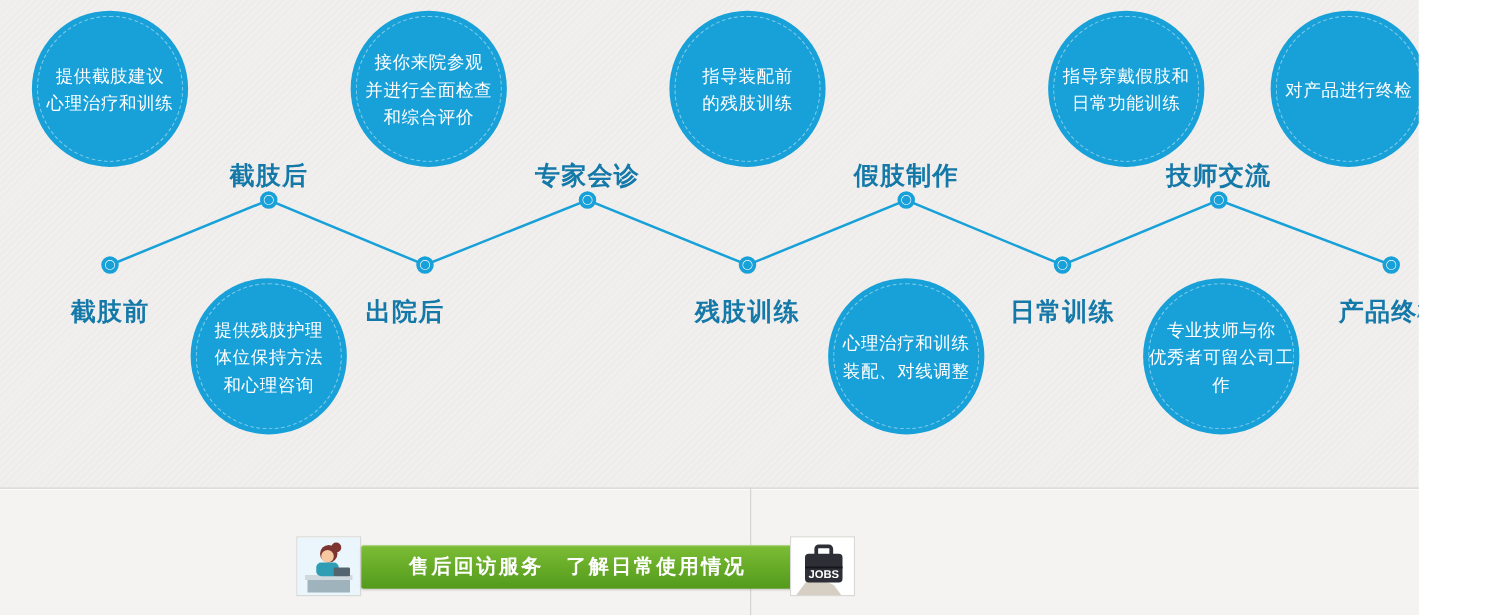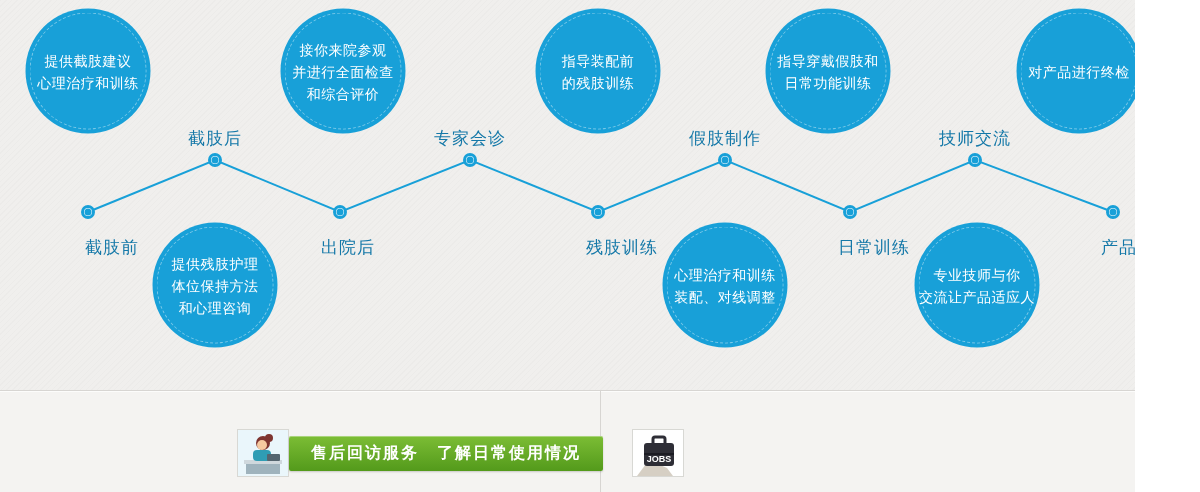--- a/index.html
+++ b/index.html
@@ -20,23 +20,23 @@
   .node .dot {
     position:absolute; left:50%; top:50%; width:7px; height:7px; background:#18a0d8;
     border-radius:50%; transform:translate(-50%,-50%);
   }
   .n-low  { top:212px; }
   .n-high { top:160px; }
 
   
   .node-label {
     position:absolute; transform:translateX(-50%); white-space:nowrap;
-    font-size:17px; font-weight:normal; color:#1478a8; letter-spacing:1px;
+    font-size:20px; font-weight:bold; color:#1478a8; letter-spacing:1px;
   }
-  .l-low  { top:236px;margin-left:24px; }
+  .l-low  { top:236px; }
   .l-high { top:127px; }
 
   
   .big-circle {
     position:absolute; width:125px; height:125px; border-radius:50%;
     background:#18a0d8; color:#fff; transform:translate(-50%,-50%);
     display:flex; flex-direction:column; align-items:center; justify-content:center;
     text-align:center; font-size:14px; line-height:22px; letter-spacing:0.5px;
   }
   .big-circle::after {
@@ -53,21 +53,21 @@
   .divider-v { position:absolute; left:600px; top:390px; width:1px; height:102px; background:#d7d5d2; }
 
   
   .banner { position:absolute; top:429px; display:flex; align-items:center; cursor:pointer; }
   .banner-icon {
     width:52px; height:48px; background:#ffffff; border:1px solid #d8d8d4;
     display:flex; align-items:flex-start; justify-content:center; flex:0 0 auto;
   }
   .banner-icon svg { display:block; width:50px; height:46px; }
   .banner-bar {
-    height:35px; display:flex; align-items:center; padding:0 22px;
+    height:35px; display:flex; align-items:center; padding:0 38px;
     background:linear-gradient(#7cbd35,#539a1b);
     box-shadow:inset 0 1px 0 rgba(255,255,255,0.35), 0 1px 2px rgba(0,0,0,0.18);
     border-radius:2px;
     color:#fff; font-size:16px; font-weight:bold; letter-spacing:2px; white-space:nowrap;
   }
 </style>
 </head>
 <body>
 
 <div class="canvas">
@@ -121,32 +121,32 @@
 
   <div class="big-circle c-bottom" style="left:725px">
     <span>心理治疗和训练</span>
     <span>装配、对线调整</span>
   </div>
   <div class="node n-high" style="left:725px">
       <span class="dot"></span>
     </div>
   <div class="node-label l-high" style="left:725px">假肢制作</div>
 
-  <div class="big-circle c-top" style="left:828px">
+  <div class="big-circle c-top" style="left:901px">
     <span>指导穿戴假肢和</span>
     <span>日常功能训练</span>
   </div>
   <div class="node n-low" style="left:850px">
       <span class="dot"></span>
     </div>
   <div class="node-label l-low" style="left:850px">日常训练</div>
 
   <div class="big-circle c-bottom" style="left:977px">
     <span>专业技师与你</span>
-    <span>交流让产品适应人</span>
+    <span>优秀者可留公司工作</span>
   </div>
   <div class="node n-high" style="left:975px">
       <span class="dot"></span>
     </div>
   <div class="node-label l-high" style="left:975px">技师交流</div>
 
   <div class="big-circle c-top" style="left:1079px">
     <span>对产品进行终检</span>
   </div>
   <div class="node n-low" style="left:1113px">

